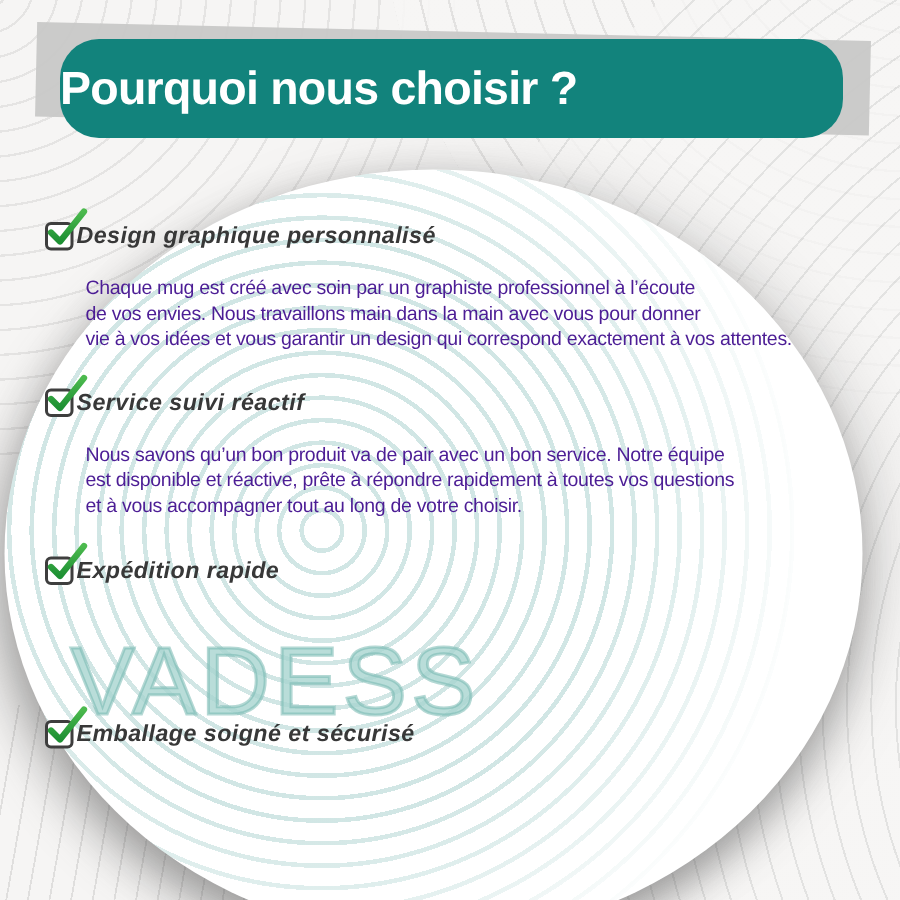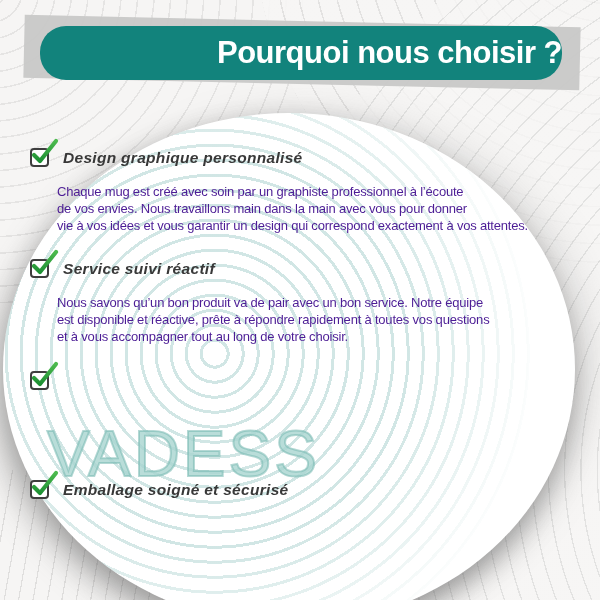--- a/index.html
+++ b/index.html
@@ -51,38 +51,38 @@
     color:rgba(168,213,207,.8);
     -webkit-text-stroke:2px rgba(118,184,176,.55);
     white-space:nowrap;
   }
   
   .banner-shadow{
     position:absolute;left:24px;top:21px;width:556px;height:63px;
     background:#c8c8c7;opacity:.95;transform:rotate(1.3deg);
   }
   .banner{
-    position:absolute;left:40px;top:26px;width:522px;height:54px;
-    background:#12837c;display:flex;align-items:center;justify-content:flex-end;border-radius:26px;
+    position:absolute;left:40px;top:26px;width:522px;height:66px;
+    background:#12837c;display:flex;align-items:center;justify-content:flex-start;border-radius:26px;
   }
   .banner-title{
     color:#ffffff;font-size:31px;font-weight:bold;letter-spacing:-.5px;
     white-space:nowrap;
   }
   
   .sec{position:absolute;left:30px;width:562px;}
   .sec-1{top:148px;} .sec-2{top:259px;} .sec-3{top:371px;} .sec-4{top:480px;}
   .sec-head{display:flex;align-items:center;}
   .cb{
     position:relative;flex:none;width:15px;height:15px;
     border:2.5px solid #3e3e3e;border-radius:4px;background:#fff;
   }
   .cb svg{position:absolute;left:-2px;top:-11px;overflow:visible;}
   .sec-title{
-    margin-left:14px;font-size:15.5px;font-weight:bold;font-style:italic;
+    margin-left:2px;font-size:15.5px;font-weight:bold;font-style:italic;
     color:#383838;letter-spacing:.3px;white-space:nowrap;
   }
   .sec-body{
     margin:16px 0 0 27px;width:528px;
     font-size:13px;line-height:17px;letter-spacing:-.2px;color:#4c1d95;
     white-space:pre-line;
   }
 </style>
 </head>
 <body>
@@ -138,20 +138,21 @@
 et à vous accompagner tout au long de votre choisir.</div>
   </div>
 
   <div class="sec sec-3">
     <div class="sec-head">
       <span class="cb">
         <svg width="30" height="30" viewBox="0 0 30 30" aria-hidden="true">
           <path d="M4 16 L10 22 L26 2" fill="none" stroke="url(#g1)" stroke-width="4.2" stroke-linecap="round" stroke-linejoin="round"></path>
         </svg>
       </span>
+      <span class="sec-title">Expédition rapide</span>
     </div>
   </div>
 
   <div class="sec sec-4">
     <div class="sec-head">
       <span class="cb">
         <svg width="30" height="30" viewBox="0 0 30 30" aria-hidden="true">
           <path d="M4 16 L10 22 L26 2" fill="none" stroke="url(#g1)" stroke-width="4.2" stroke-linecap="round" stroke-linejoin="round"></path>
         </svg>
       </span>

